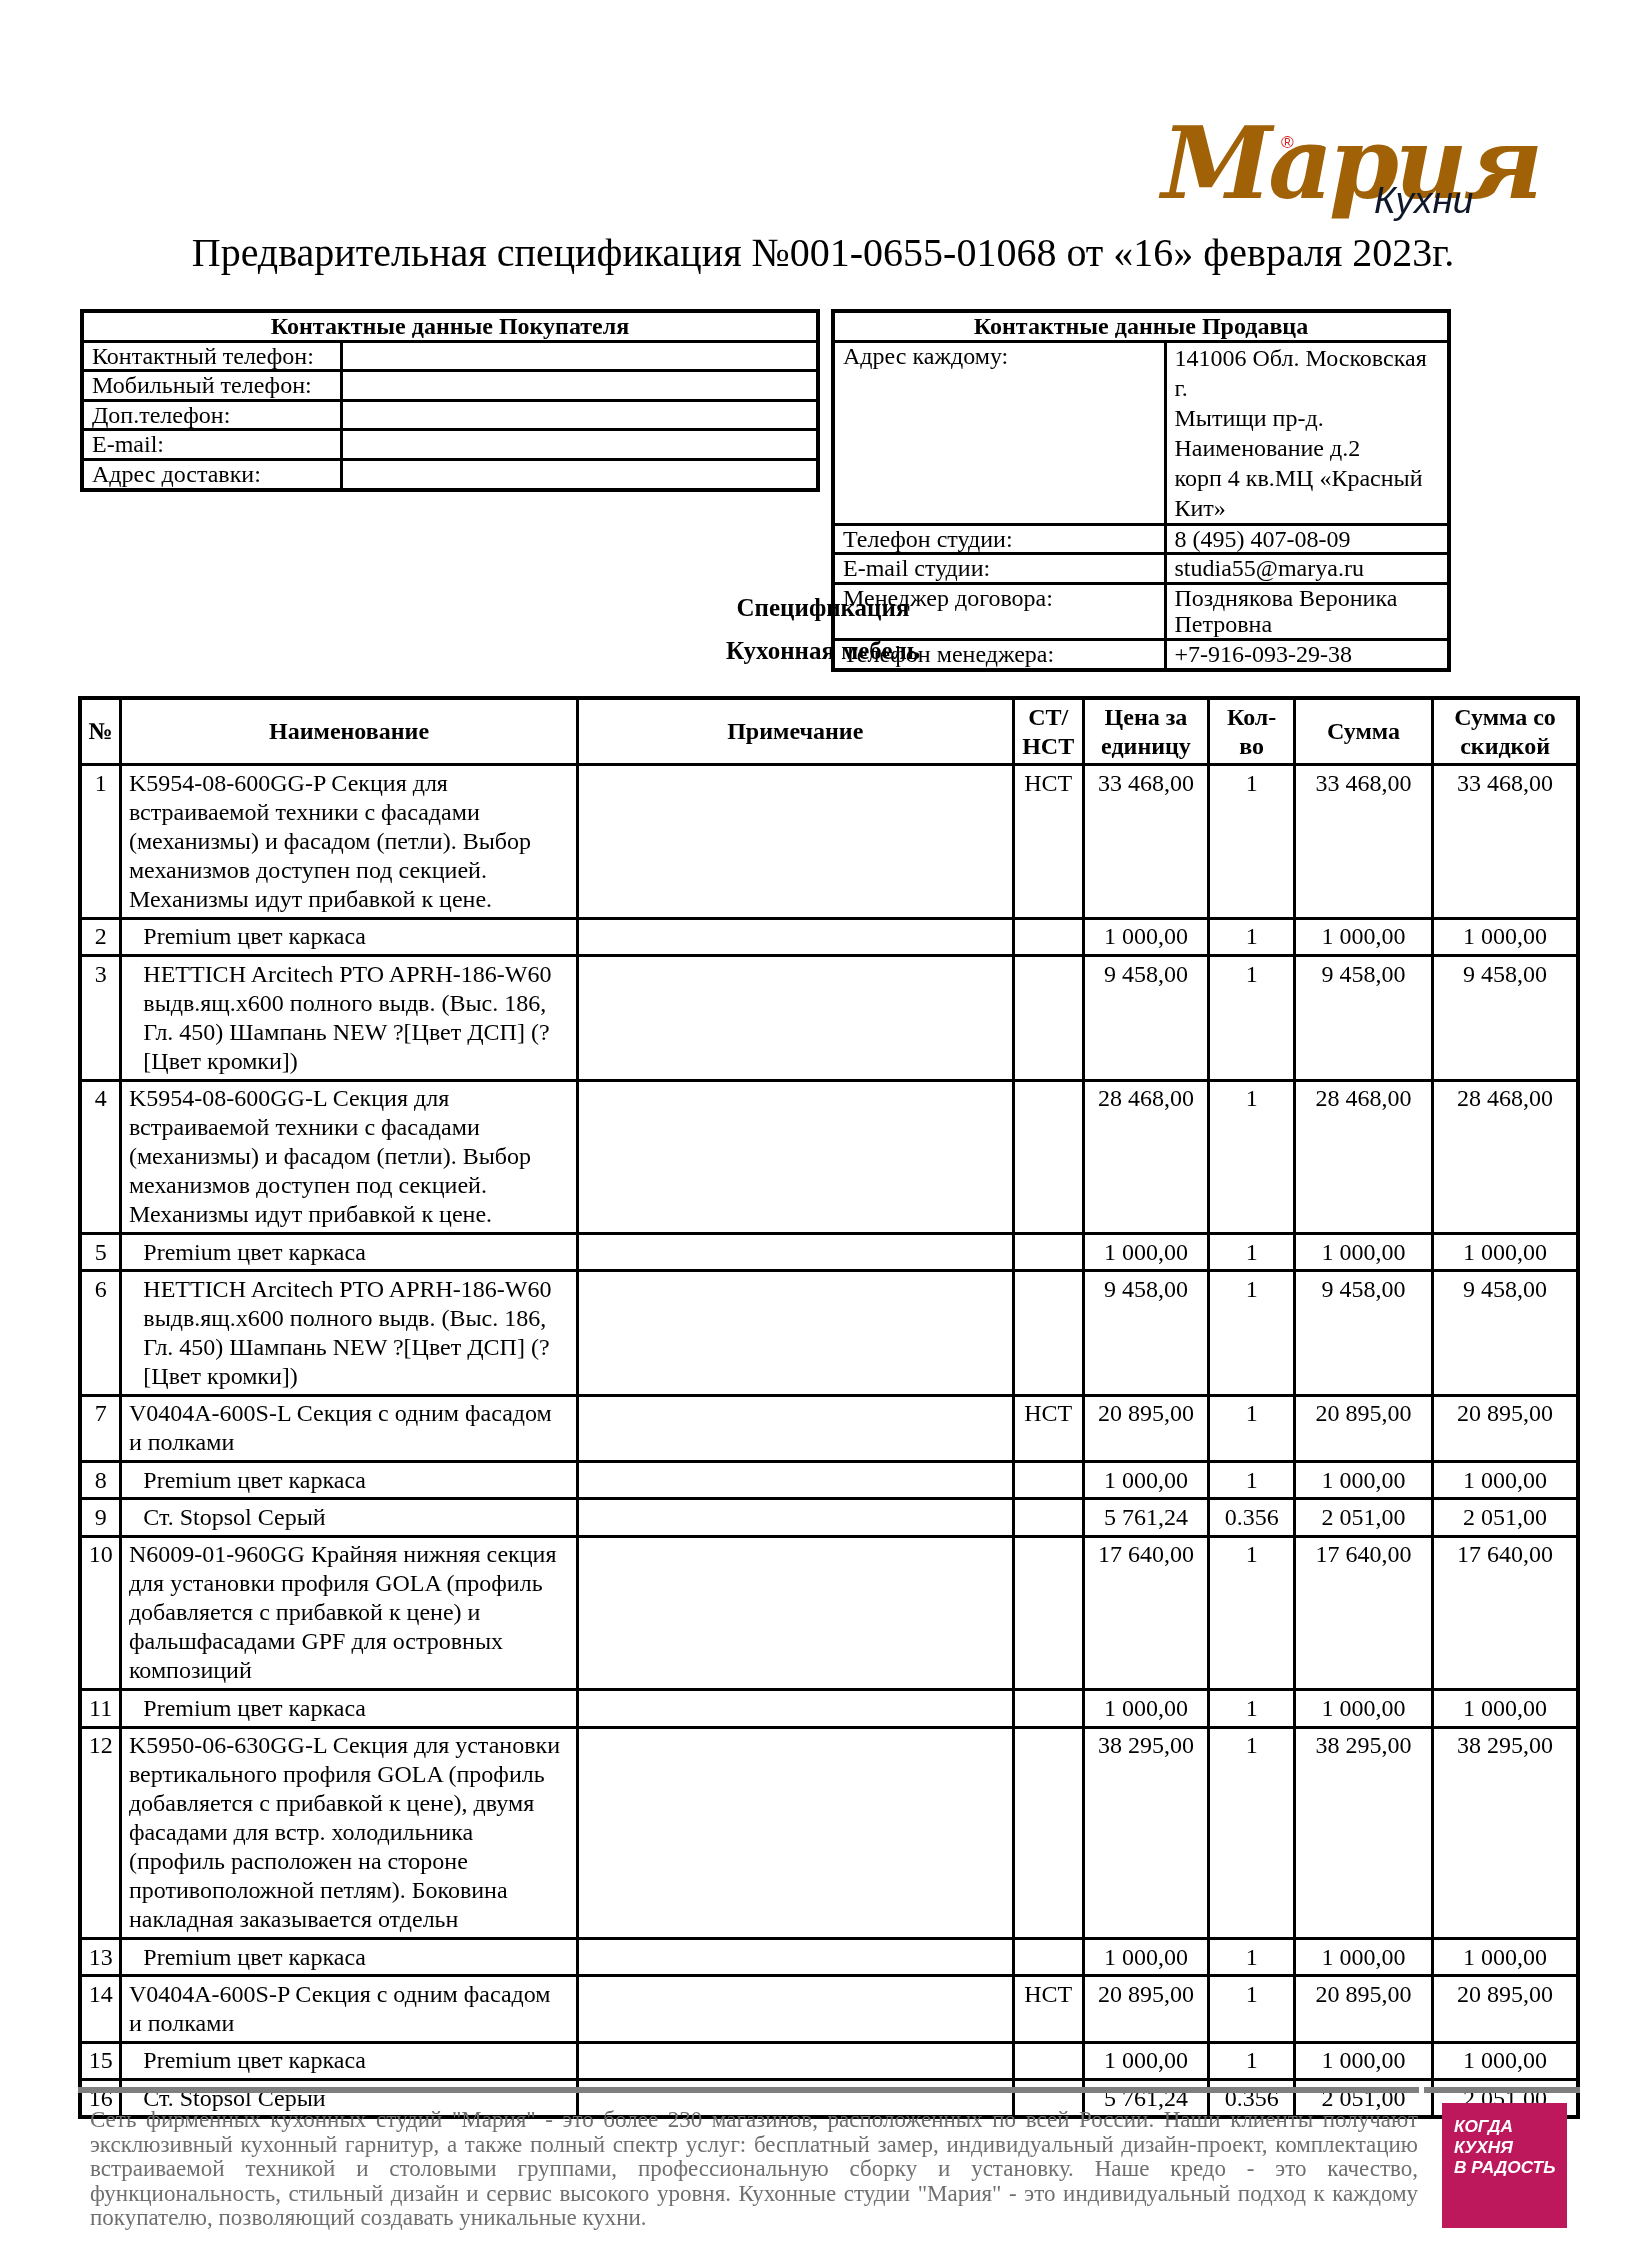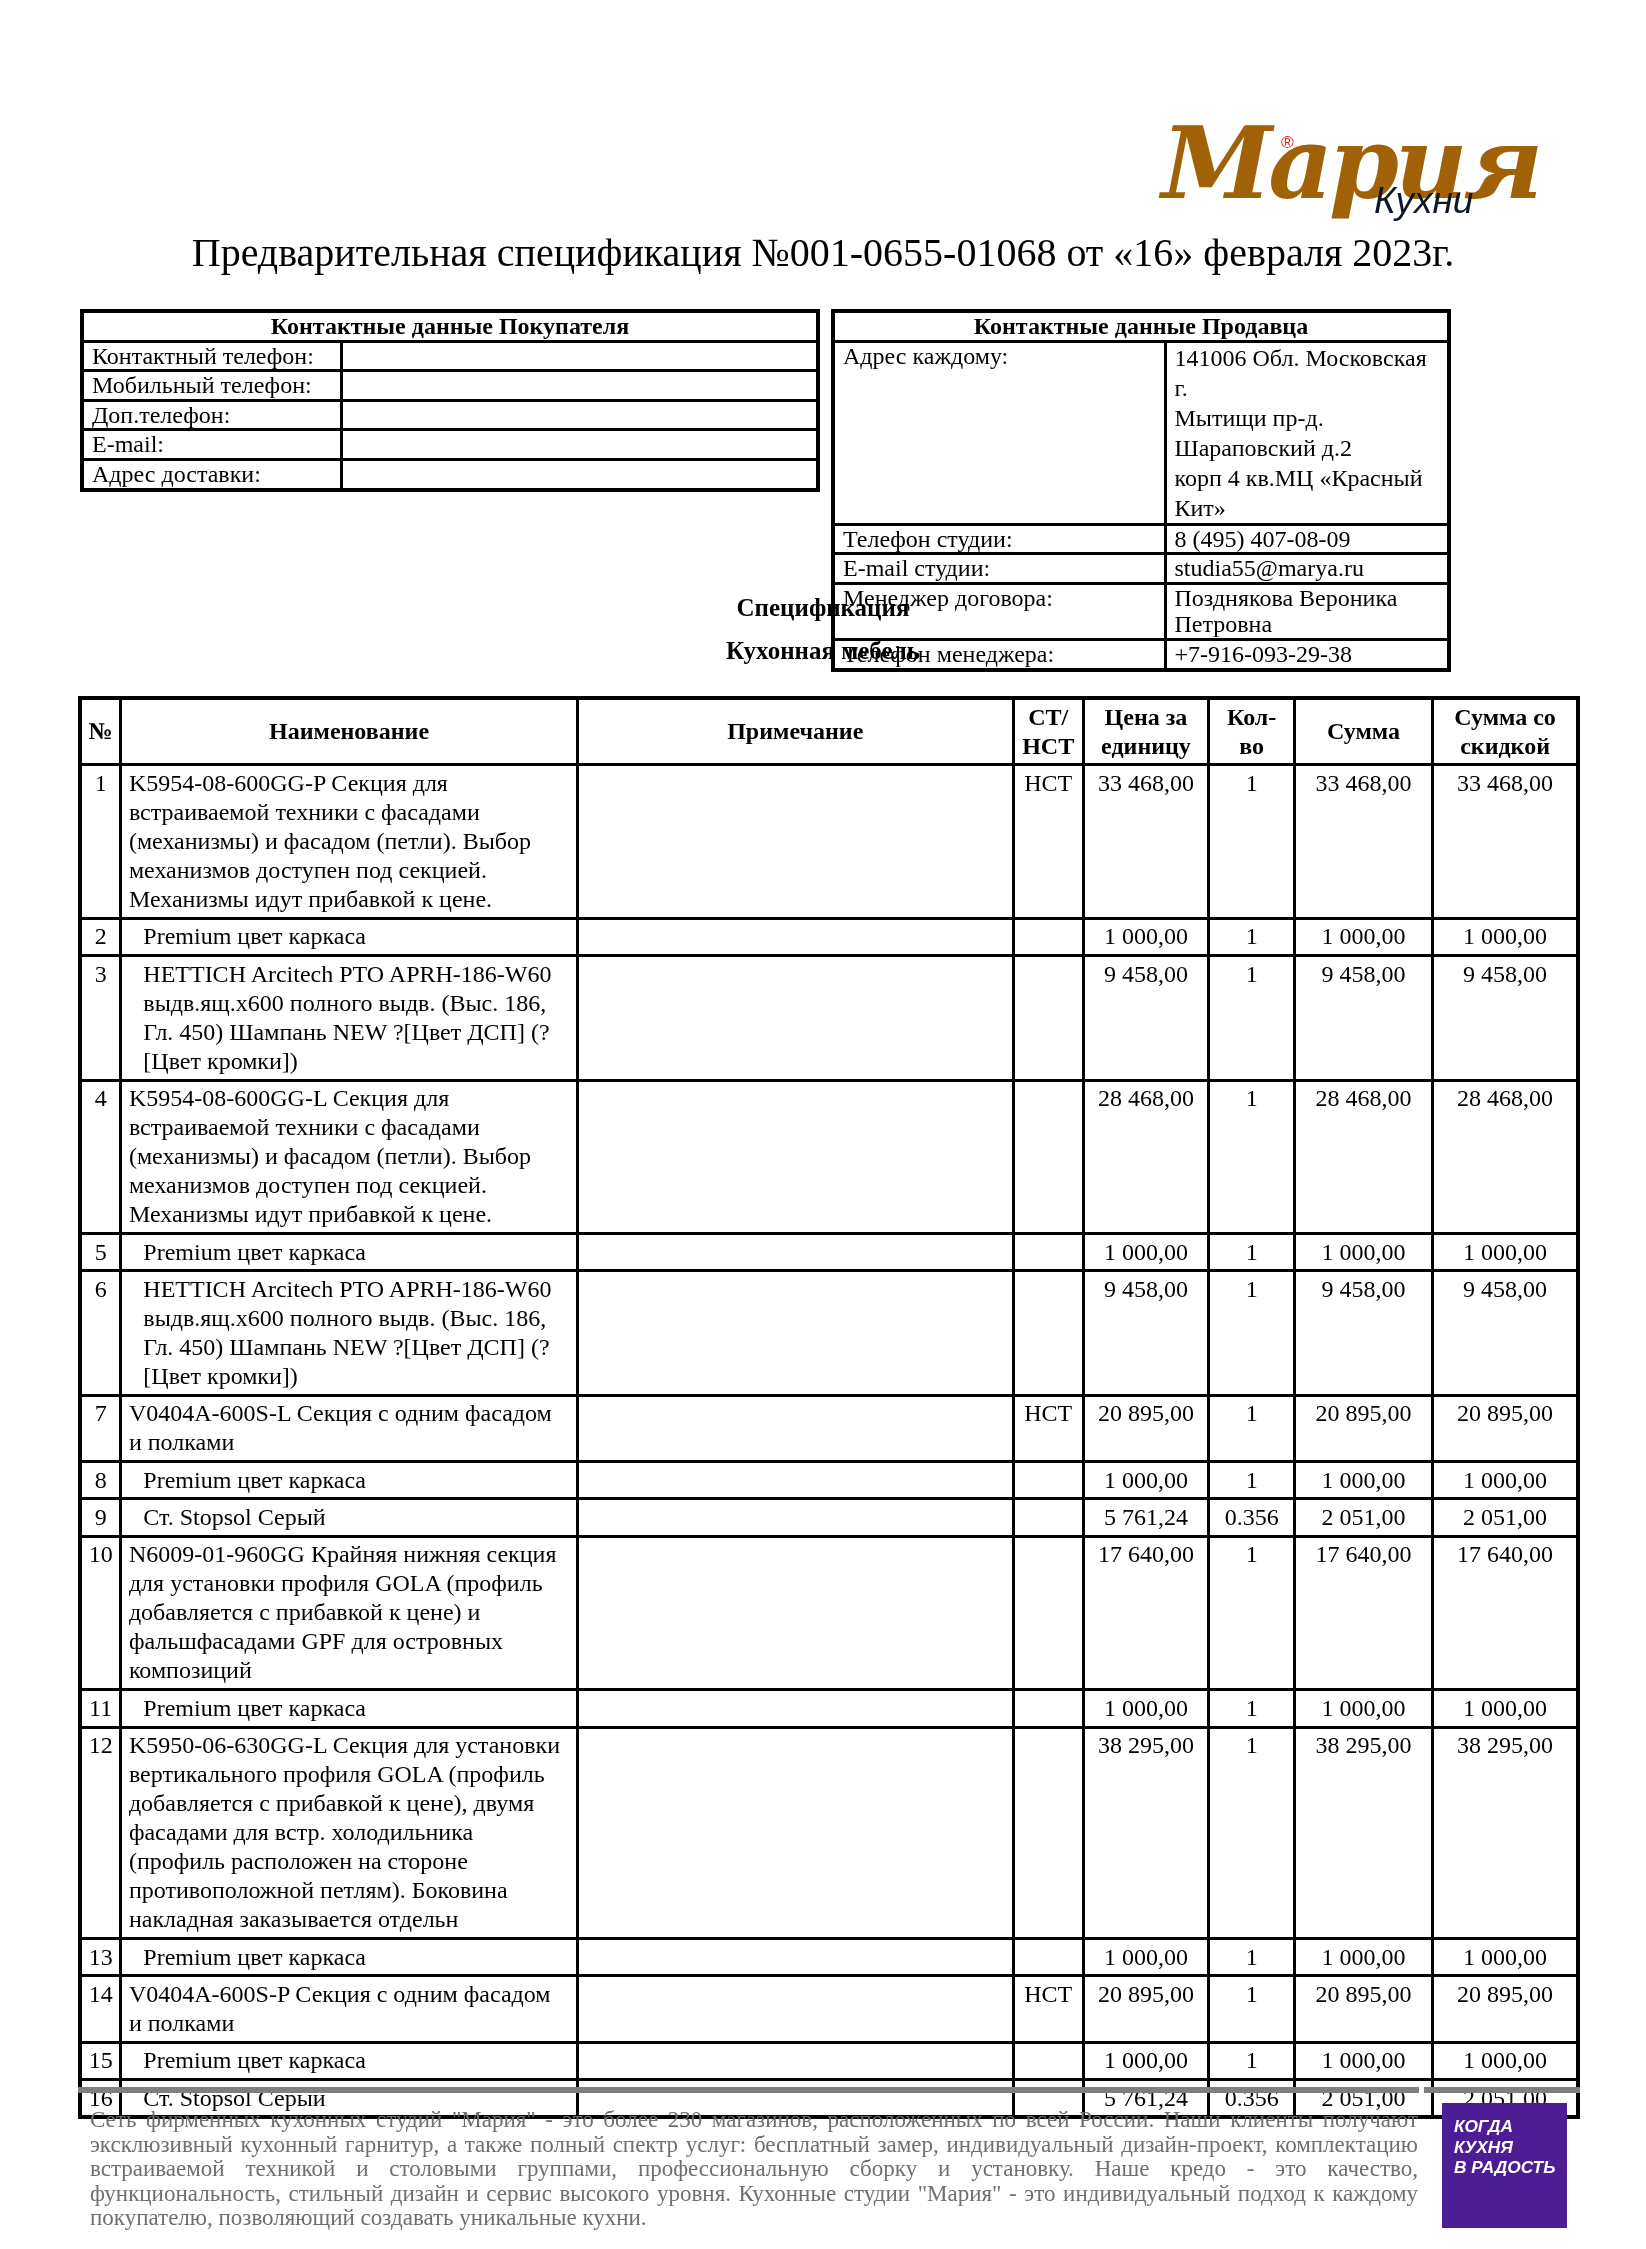--- a/index.html
+++ b/index.html
@@ -30,21 +30,21 @@
   .spec th, .spec td { border: 3.3px solid #000; padding: 2.7px 6.6px; vertical-align: top; line-height: 29px; }
   .spec th { font-weight: bold; text-align: center; vertical-align: middle; line-height: 29px; }
   .spec td.num { text-align: center; }
   .spec td.money { text-align: center; }
   .spec td.name.sub { padding-left: 21px; }
   .spec td.ct { text-align: center; }
 
   .footer-bar { position: absolute; top: 2087px; height: 6px; background: #7f7f7f; }
   .footer-text { position: absolute; left: 90px; top: 2108px; width: 1328px; font-size: 23px; line-height: 24.6px;
                  color: #6f6f6f; text-align: justify; text-align-last: left; }
-  .badge { position: absolute; left: 1442px; top: 2103px; width: 125px; height: 125px; background: #4c1d95;
+  .badge { position: absolute; left: 1442px; top: 2103px; width: 125px; height: 125px; background: #be185d;
            color: #fff; font-family: "Liberation Sans", sans-serif; font-weight: bold; font-style: italic;
            font-size: 17.3px; line-height: 20.6px; padding: 13.3px 0 0 12px; box-sizing: border-box; }
   .badge span { display: block; }
 </style>
 </head>
 <body>
 
 <div class="logo">
   <div class="logo-word">Мария</div>
   <div class="logo-reg">®</div>
@@ -91,21 +91,21 @@
       <col>
     </colgroup>
   <tbody>
       <tr>
         <th colspan="2">Контактные данные Продавца</th>
       </tr>
   <tr>
     <td>Адрес каждому:</td>
     <td class="multi">
       <div>141006 Обл. Московская г.</div>
-      <div>Мытищи пр-д. Шараповский д.2</div>
+      <div>Мытищи пр-д. Наименование д.2</div>
       <div>корп 4 кв.МЦ «Красный Кит»</div>
     </td>
   </tr>
   <tr>
         <td>Телефон студии:</td>
         <td>8 (495) 407-08-09</td>
       </tr>
   <tr>
         <td>E-mail студии:</td>
         <td>studia55@marya.ru</td>

